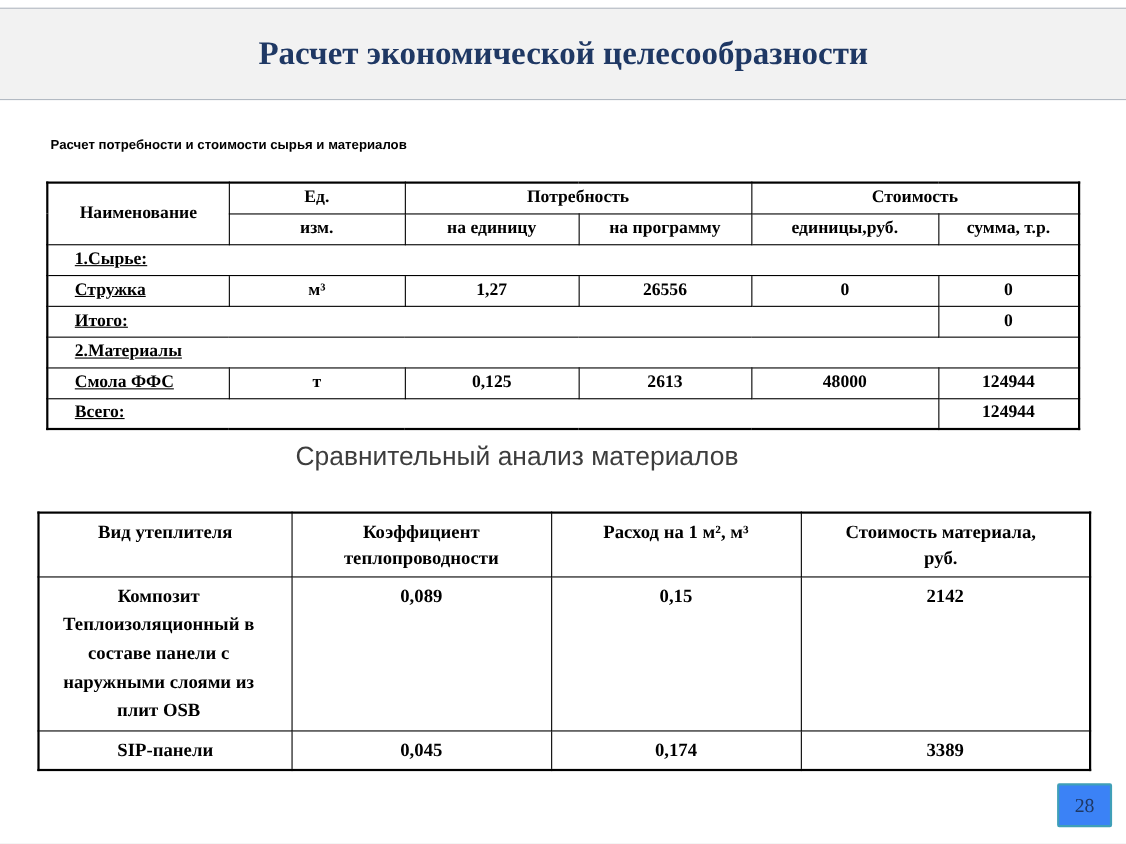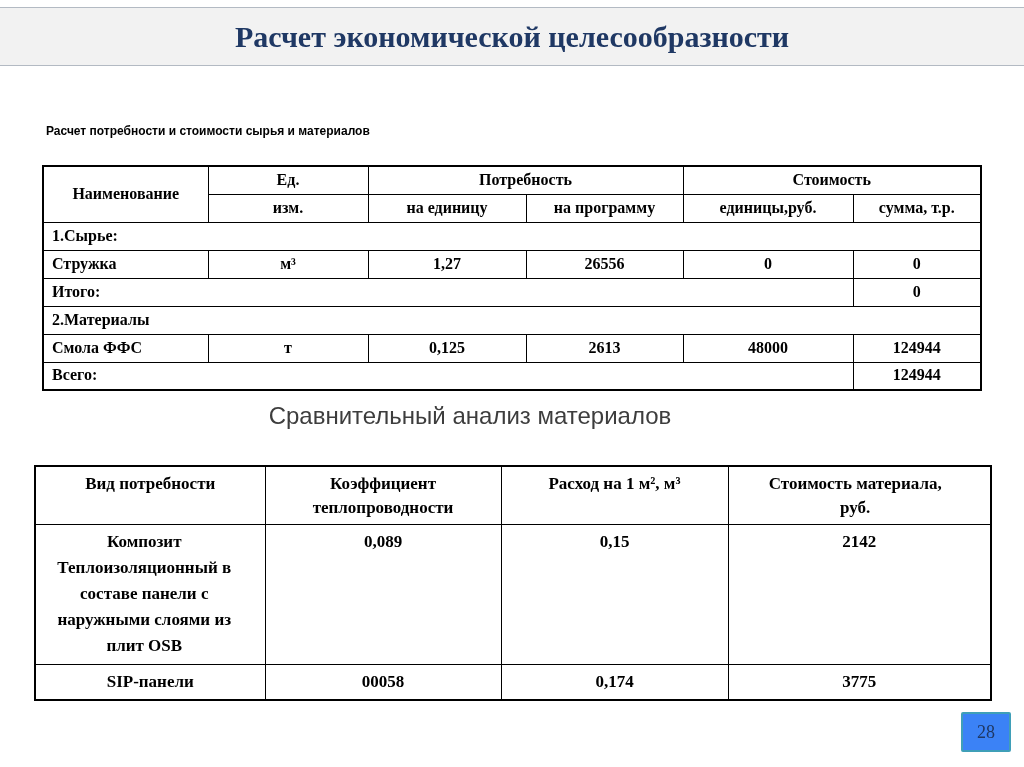--- a/index.html
+++ b/index.html
@@ -11,21 +11,21 @@
     width: 1024px;
     height: 767px;
     background: #ffffff;
     overflow: hidden;
   }
 
   
   .title-band {
     position: absolute;
     left: 0; top: 7px;
-    width: 1024px; height: 59px;
+    width: 1024px; height: 84px;
     background: #f2f2f2;
     border-top: 1px solid #b3bac3;
     border-bottom: 1px solid #b3bac3;
     display: flex; align-items: center; justify-content: center;
   }
   .slide-title {
     font-family: "Liberation Serif", serif;
     font-weight: bold;
     font-size: 30px;
     color: #1f3864;
@@ -54,21 +54,21 @@
     font-size: 16px;
   }
   .t1 th, .t1 td {
     text-align: center;
     vertical-align: middle;
     padding: 2px 5px;
     line-height: 1.3;
   }
   .t1 thead tr { height: 28px; }
   .t1 tbody tr { height: 28px; }
-  .t1 .left { text-align: left; padding-left: 8px; }
+  .t1 .left { text-align: left; padding-left: 24px; text-decoration: underline; }
   .name-wrap { display: inline-block; width: 112px; word-break: break-all; line-height: 1.35; }
 
   
   .heading2 {
     position: absolute;
     left: 0; top: 402px;
     width: 940px;
     text-align: center;
     font-family: "Liberation Sans", sans-serif;
     font-weight: 400;
@@ -188,38 +188,38 @@
 
   <table class="t2">
     <colgroup>
       <col style="width:230px">
         <col style="width:236px">
         <col style="width:227px">
         <col style="width:263px">
     </colgroup>
     <thead>
       <tr>
-        <th>Вид потребности</th>
+        <th>Вид утеплителя</th>
         <th>Коэффициент теплопроводности</th>
         <th>Расход на 1 м², м³</th>
         <th class="narrow-pad">Стоимость материала, руб.</th>
       </tr>
     </thead>
     <tbody>
       <tr class="row-main">
         <td class="insulation-name">Композит Теплоизоляционный в составе панели с наружными слоями из плит OSB</td>
         <td>0,089</td>
         <td>0,15</td>
         <td>2142</td>
       </tr>
       <tr class="row-sip">
         <td>SIP-панели</td>
-        <td>00058</td>
+        <td>0,045</td>
         <td>0,174</td>
-        <td>3775</td>
+        <td>3389</td>
       </tr>
     </tbody>
   </table>
 
   <div class="page-box">
     <span class="page-number">28</span>
   </div>
 
 </div>
 

